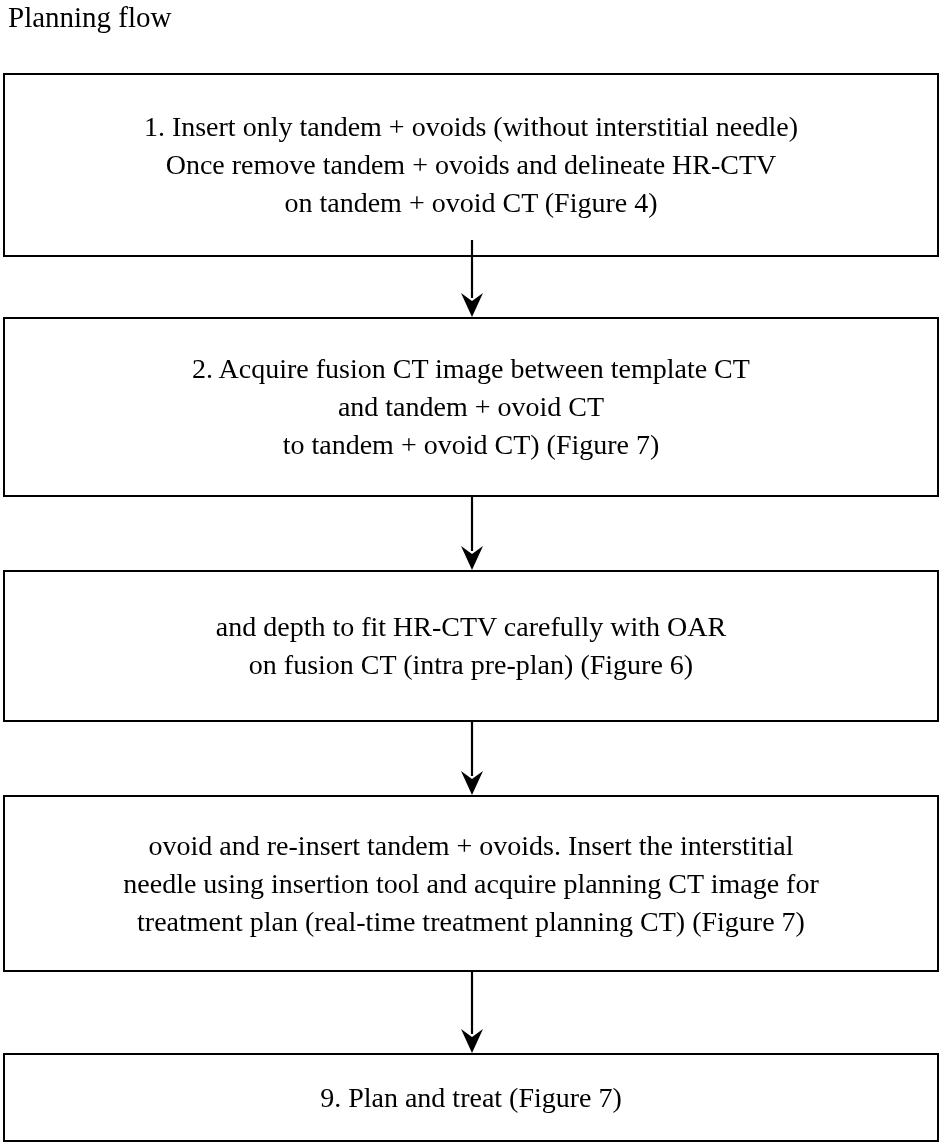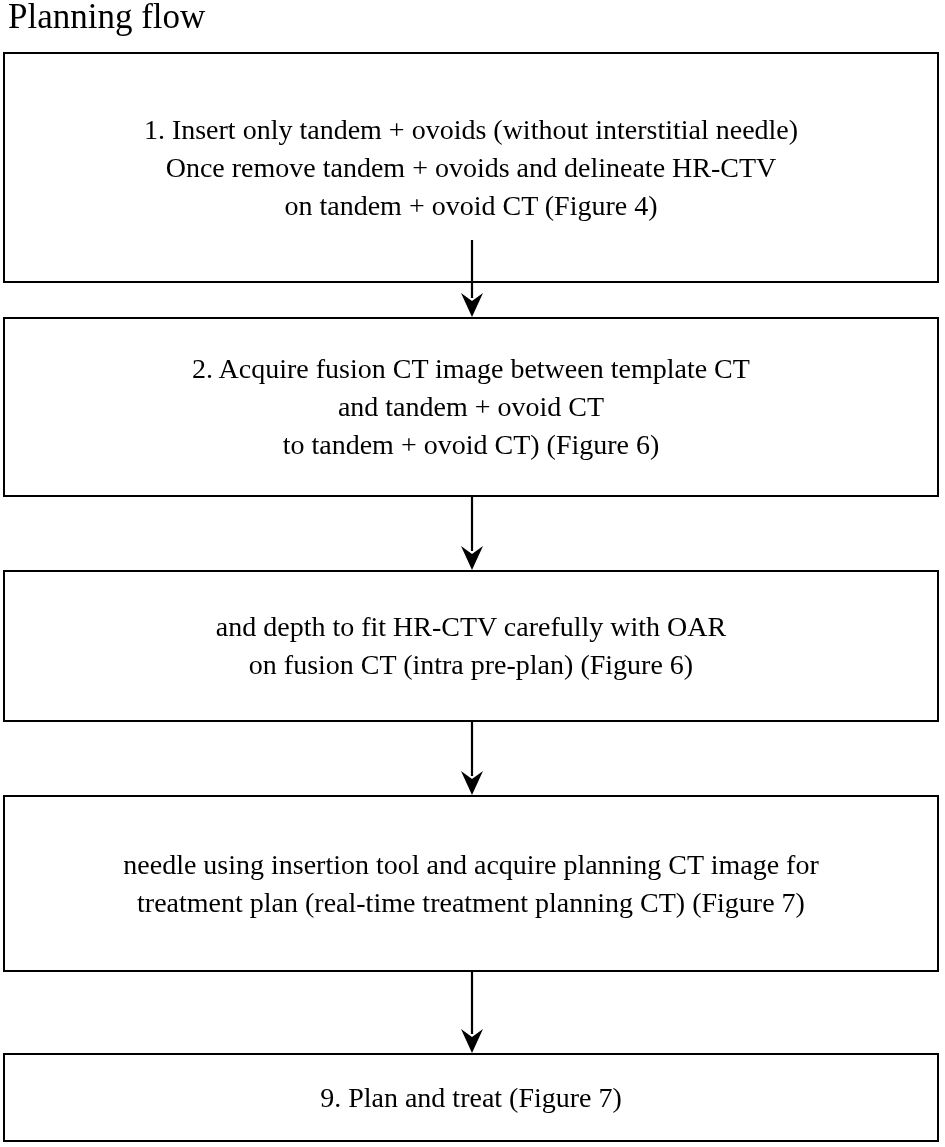--- a/index.html
+++ b/index.html
@@ -13,41 +13,41 @@
     height: 1147px;
     background: #ffffff;
     font-family: "Liberation Serif", "DejaVu Serif", serif;
     color: #000000;
     overflow: hidden;
   }
   .title {
     position: absolute;
     left: 8px;
     top: 0px;
-    font-size: 35px;
+    font-size: 29px;
     line-height: 34px;
     color: #000000;
   }
   .box {
     position: absolute;
     left: 3px;
     width: 936px;
     box-sizing: border-box;
     border: 2.5px solid #000000;
     background: #ffffff;
     display: flex;
     flex-direction: column;
     justify-content: center;
     align-items: center;
     text-align: center;
     font-size: 28px;
     line-height: 38px;
   }
   .box .line { white-space: nowrap; }
-  .box1 { top: 52px;   height: 231px; }
+  .box1 { top: 73px;   height: 184px; }
   .box2 { top: 317px;  height: 180px; text-align: center; }
   .box3 { top: 570px;  height: 152px; }
   .box4 { top: 795px;  height: 177px; }
   .box5 { top: 1053px; height: 89px;  }
   .arrow {
     position: absolute;
     left: 457px; 
     width: 30px;
     display: block;
   }
@@ -70,39 +70,40 @@
   </div>
 
   <svg class="arrow arrow1" viewBox="0 0 30 77" xmlns="http://www.w3.org/2000/svg">
     <line x1="15" y1="0" x2="15" y2="58" stroke="#000000" stroke-width="2.2"></line>
     <polygon points="15,77 4,53 15,61 26,53" fill="#000000"></polygon>
   </svg>
 
   <div class="box box2">
     <div class="line">2. Acquire fusion CT image between template CT</div>
     <div class="line">and tandem + ovoid CT</div>
-    <div class="line">to tandem + ovoid CT) (Figure 6)</div>
+    <div class="line">to tandem + ovoid CT) (Figure 7)</div>
   </div>
 
   <svg class="arrow arrow2" viewBox="0 0 30 73" xmlns="http://www.w3.org/2000/svg">
     <line x1="15" y1="0" x2="15" y2="54" stroke="#000000" stroke-width="2.2"></line>
     <polygon points="15,73 4,49 15,57 26,49" fill="#000000"></polygon>
   </svg>
 
   <div class="box box3">
     <div class="line">and depth to fit HR-CTV carefully with OAR</div>
     <div class="line">on fusion CT (intra pre-plan) (Figure 6)</div>
   </div>
 
   <svg class="arrow arrow3" viewBox="0 0 30 73" xmlns="http://www.w3.org/2000/svg">
     <line x1="15" y1="0" x2="15" y2="54" stroke="#000000" stroke-width="2.2"></line>
     <polygon points="15,73 4,49 15,57 26,49" fill="#000000"></polygon>
   </svg>
 
   <div class="box box4">
+    <div class="line">ovoid and re-insert tandem + ovoids. Insert the interstitial</div>
     <div class="line">needle using insertion tool and acquire planning CT image for</div>
     <div class="line">treatment plan (real-time treatment planning CT) (Figure 7)</div>
   </div>
 
   <svg class="arrow arrow4" viewBox="0 0 30 81" xmlns="http://www.w3.org/2000/svg">
     <line x1="15" y1="0" x2="15" y2="62" stroke="#000000" stroke-width="2.2"></line>
     <polygon points="15,81 4,57 15,65 26,57" fill="#000000"></polygon>
   </svg>
 
   <div class="box box5">

